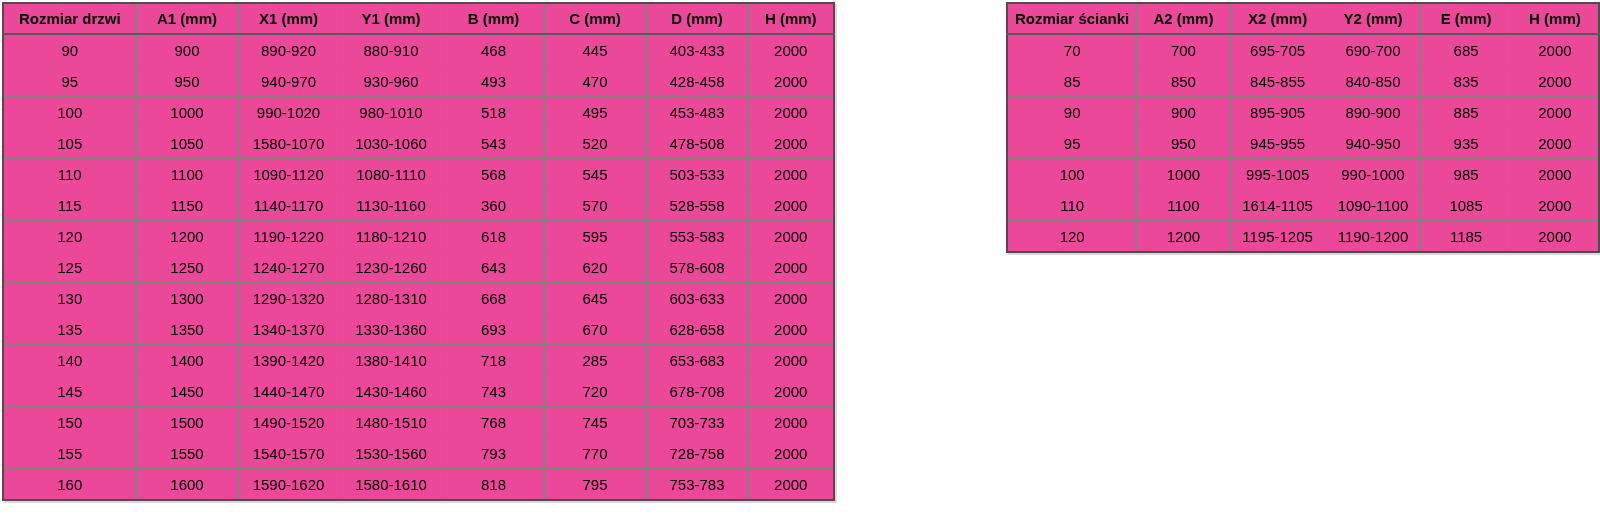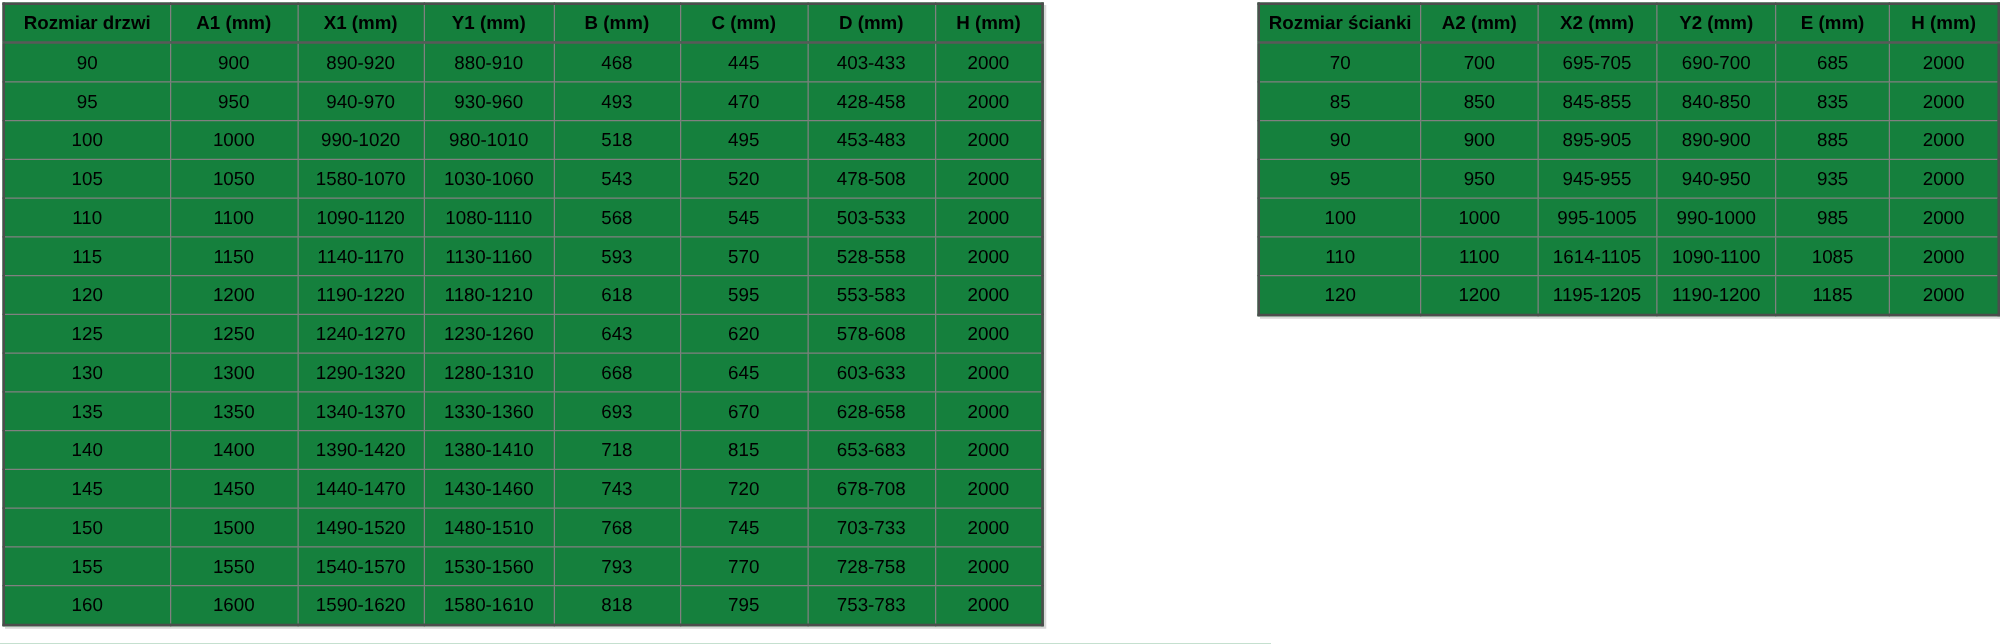--- a/index.html
+++ b/index.html
@@ -11,21 +11,21 @@
     height: 515px;
     position: relative;
     background: #ffffff;
     font-family: "Liberation Sans", sans-serif;
     overflow: hidden;
   }
   table.spec-table {
     position: absolute;
     border-collapse: collapse;
     table-layout: fixed;
-    background: #15803d;
+    background: #ec4899;
     border: 2px solid #4d4d4d;
     box-shadow: 2px 2px 0 rgba(130,130,130,0.30);
   }
   table.spec-table th,
   table.spec-table td {
     border: 1px solid #808080;
     text-align: center;
     vertical-align: middle;
     padding: 0;
     height: 30px;
@@ -117,21 +117,21 @@
         <td>568</td>
         <td>545</td>
         <td>503-533</td>
         <td>2000</td>
       </tr>
       <tr>
         <td>115</td>
         <td>1150</td>
         <td>1140-1170</td>
         <td>1130-1160</td>
-        <td>593</td>
+        <td>360</td>
         <td>570</td>
         <td>528-558</td>
         <td>2000</td>
       </tr>
       <tr>
         <td>120</td>
         <td>1200</td>
         <td>1190-1220</td>
         <td>1180-1210</td>
         <td>618</td>
@@ -168,21 +168,21 @@
         <td>670</td>
         <td>628-658</td>
         <td>2000</td>
       </tr>
       <tr>
         <td>140</td>
         <td>1400</td>
         <td>1390-1420</td>
         <td>1380-1410</td>
         <td>718</td>
-        <td>815</td>
+        <td>285</td>
         <td>653-683</td>
         <td>2000</td>
       </tr>
       <tr>
         <td>145</td>
         <td>1450</td>
         <td>1440-1470</td>
         <td>1430-1460</td>
         <td>743</td>
         <td>720</td>

